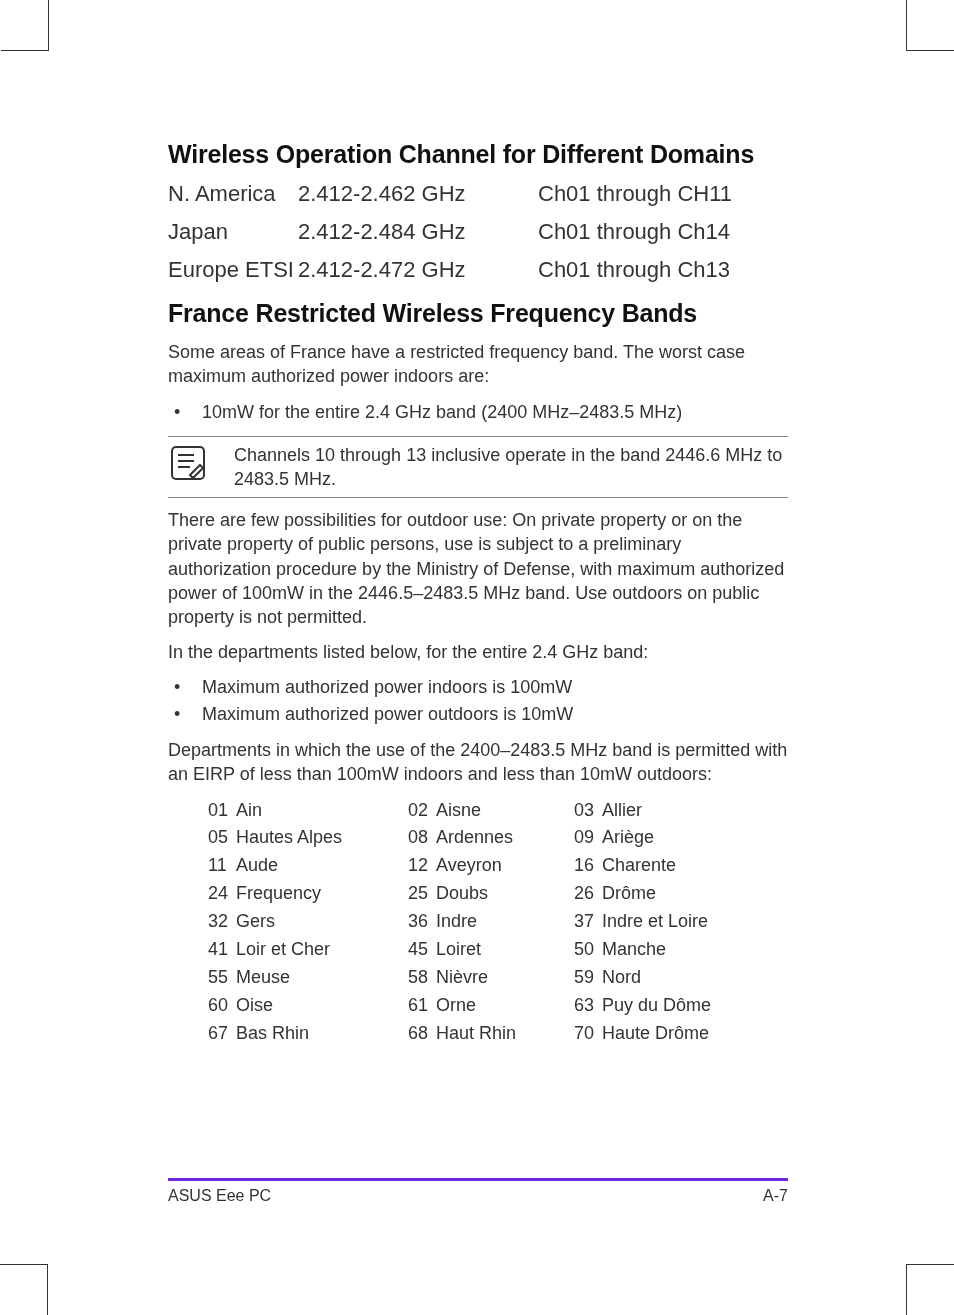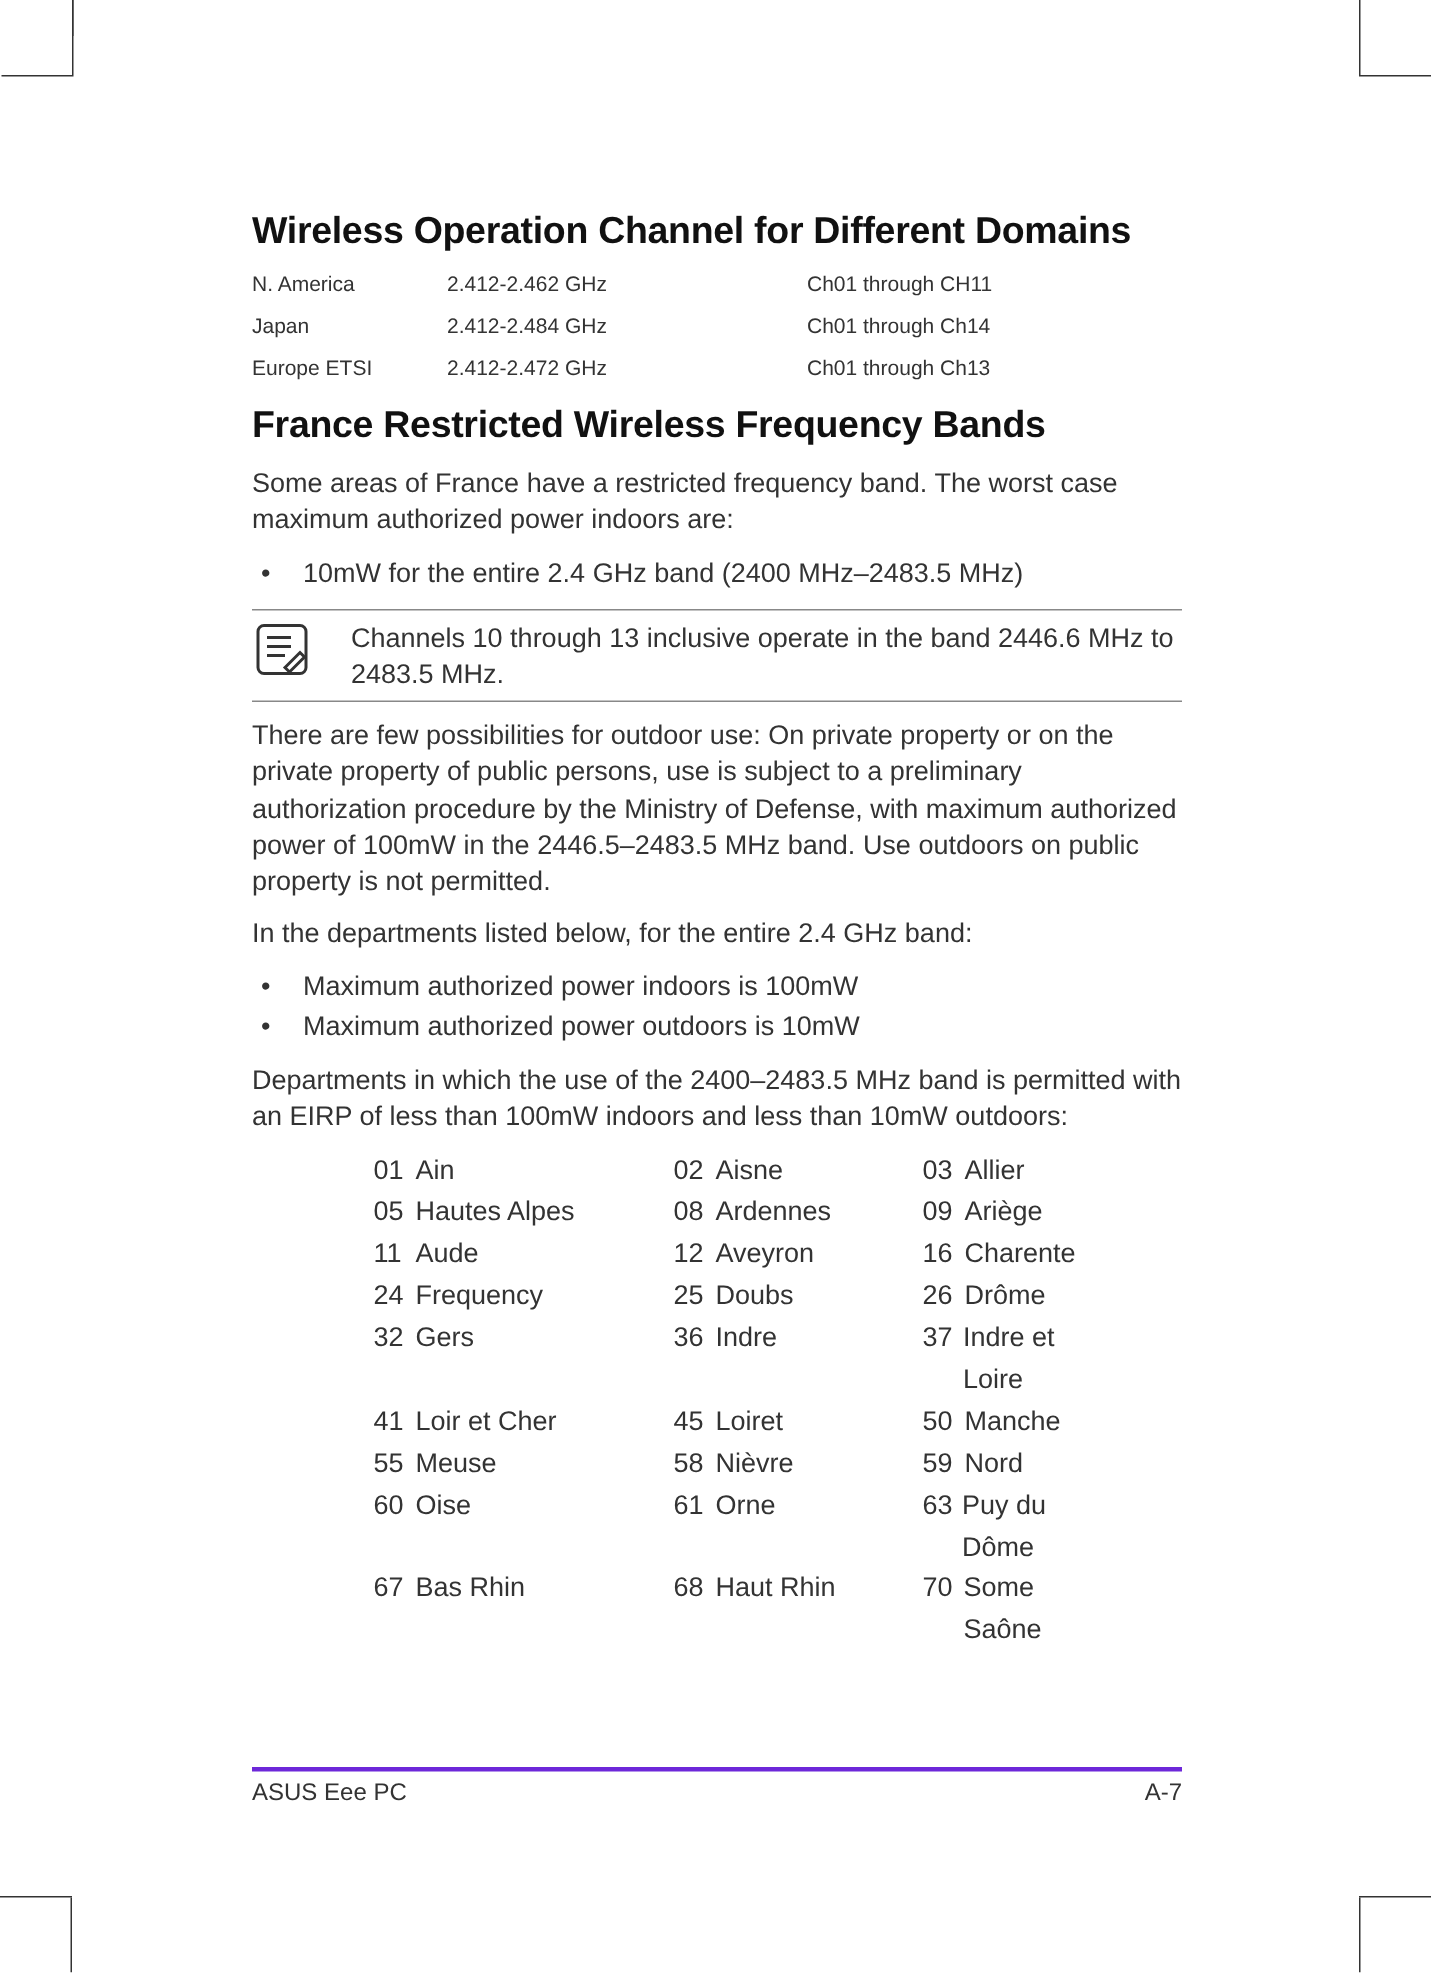--- a/index.html
+++ b/index.html
@@ -17,21 +17,21 @@
   .crop-bl::after { content: ""; position: absolute; bottom: 0; left: -1px; width: 1px; height: 50px; background: #333; }
   .crop-bl::before { content: ""; position: absolute; bottom: 50px; left: -48px; width: 48px; height: 1px; background: #333; }
   .crop-br { bottom: 0; right: 48px; }
   .crop-br::after { content: ""; position: absolute; bottom: 0; right: -1px; width: 1px; height: 50px; background: #333; }
   .crop-br::before { content: ""; position: absolute; bottom: 50px; right: -48px; width: 48px; height: 1px; background: #333; }
 
   .page { position: absolute; left: 168px; top: 140px; width: 620px; }
 
   h2 { font-size: 25px; font-weight: 700; color: #111; margin-bottom: 12px; letter-spacing: -0.2px; }
 
-  .domain-table { width: 100%; font-size: 14px; color: #333; margin-bottom: 16px; }
+  .domain-table { width: 100%; font-size: 22px; color: #333; margin-bottom: 16px; }
   .domain-row { display: flex; margin-bottom: 12px; }
   .domain-row .c1 { width: 130px; }
   .domain-row .c2 { width: 240px; }
   .domain-row .c3 { flex: 1; }
 
   .para { font-size: 18px; color: #333; line-height: 1.35; margin-bottom: 10px; }
 
   ul.bullets { list-style: none; margin: 4px 0 10px 0; }
   ul.bullets li { position: relative; padding-left: 34px; font-size: 18px; color: #333; line-height: 1.5; }
   ul.bullets li::before { content: "•"; position: absolute; left: 6px; top: 0; font-size: 18px; }
@@ -39,21 +39,21 @@
   .note-box { border-top: 1px solid #888; border-bottom: 1px solid #888; padding: 6px 0 6px 0; margin: 6px 0 10px 0; display: flex; align-items: flex-start; gap: 26px; }
   .note-icon { flex: 0 0 40px; height: 40px; display: flex; align-items: center; justify-content: center; }
   .note-text { font-size: 18px; color: #333; line-height: 1.35; }
 
   .dept-table { margin: 10px 0 0 40px; font-size: 18px; color: #333; }
   .dept-row { display: flex; line-height: 1.55; }
   .dept-cell { display: flex; }
   .dept-cell.w { width: 200px; }
   .dept-cell.w2 { width: 166px; }
   .dept-cell.w3 { width: 170px; }
-  .dept-num { width: 28px; margin-left: 41px; }
+  .dept-num { width: 28px; }
   .dept-wide { width: 366px; }
 
   .footer { position: absolute; left: 168px; width: 620px; top: 1178px; border-top: 3px solid #6d28d9; padding-top: 6px; display: flex; justify-content: space-between; font-size: 16px; color: #333; text-align: center; }
 </style>
 </head>
 <body>
 
 <div class="crop-tl"></div>
 <div class="crop-tr"></div>
 <div class="crop-bl"></div>
@@ -230,21 +230,21 @@
         <div class="dept-cell w">
           <span class="dept-num">67</span>
           <span>Bas Rhin</span>
         </div>
         <div class="dept-cell w2">
           <span class="dept-num">68</span>
           <span>Haut Rhin</span>
         </div>
         <div class="dept-cell w3">
           <span class="dept-num">70</span>
-          <span>Some Saône</span>
+          <span>Haute Drôme</span>
         </div>
       </div>
     </div>
 
 </div>
 
 <div class="footer">
   <span>ASUS Eee PC</span>
   <span>A-7</span>
 </div>

